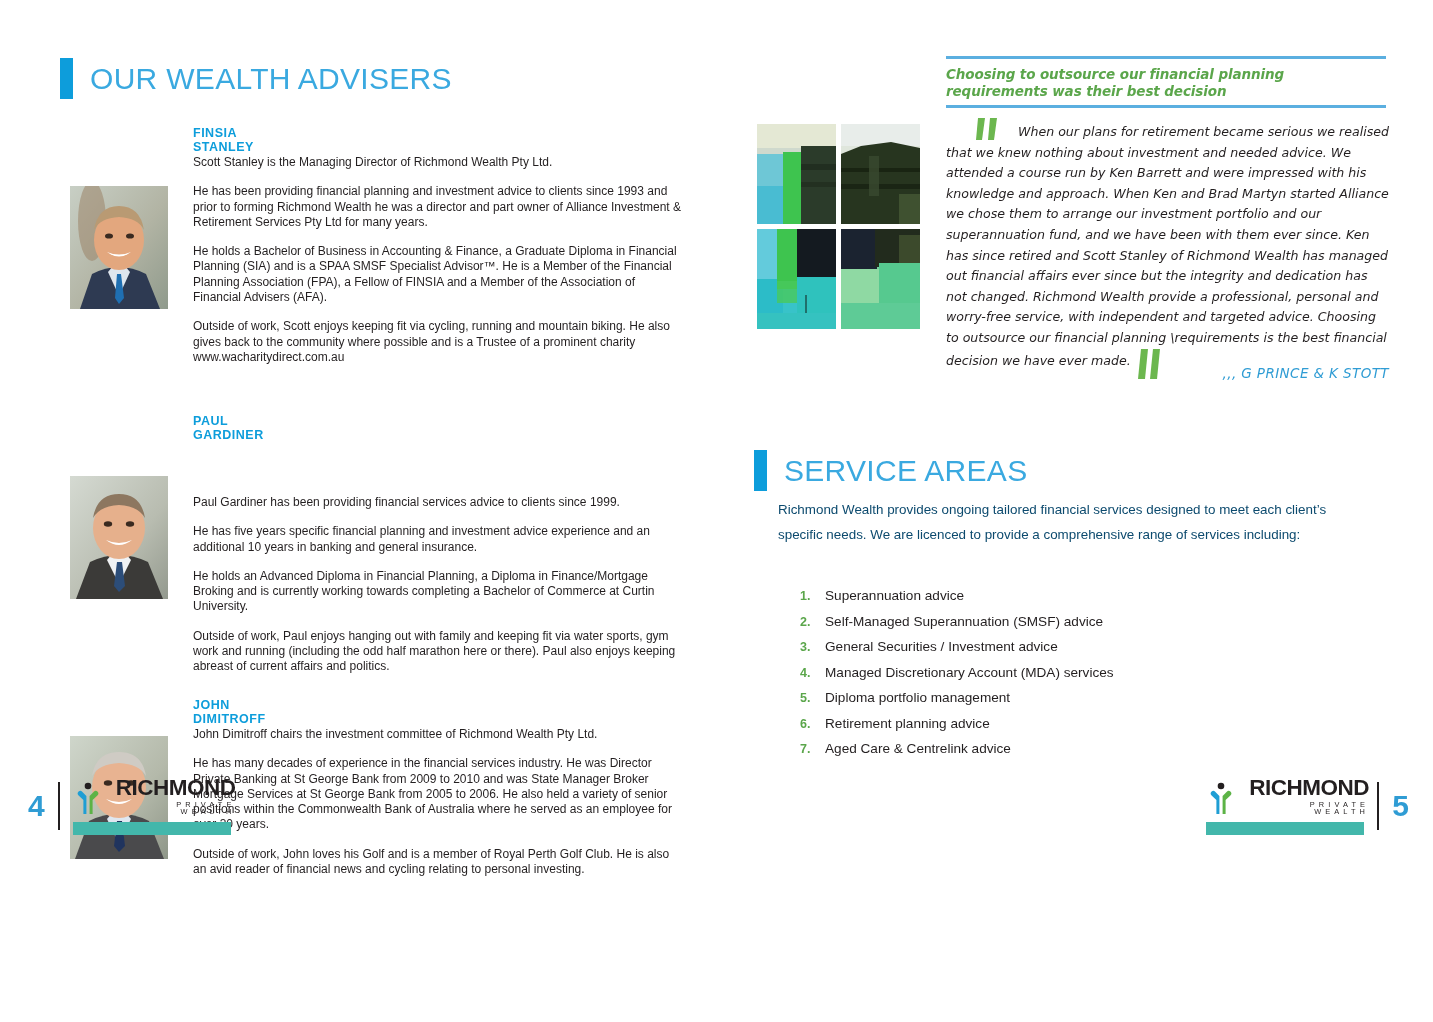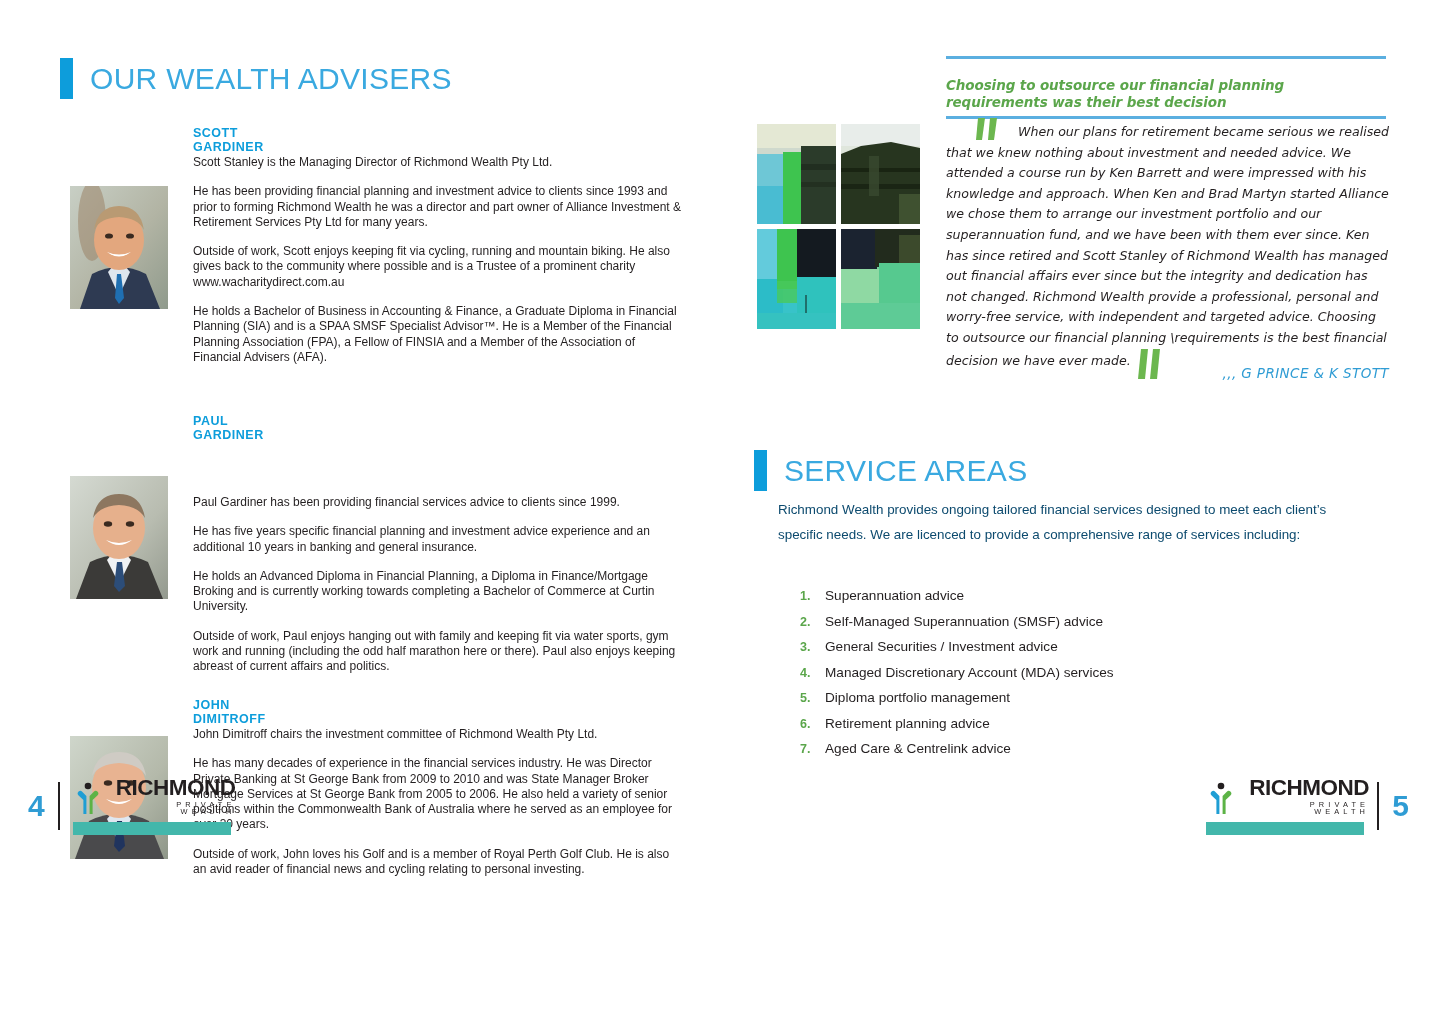--- a/index.html
+++ b/index.html
@@ -91,21 +91,20 @@
   }
   .testimonial-heading {
     font-family: "DejaVu Sans", sans-serif;
     font-size: 13.5px;
     font-weight: bold;
     font-style: italic;
     color: #5ba64b;
     line-height: 16.5px;
     padding: 7px 0 6px 0;
     letter-spacing: -0.1px;
-    margin-top: 11px;
   }
   #testimonial-body {
     position: absolute;
     left: 946px;
     top: 122px;
     width: 443px;
     font-family: "DejaVu Sans", sans-serif;
     font-size: 12.6px;
     font-style: italic;
     line-height: 20.6px;
@@ -242,21 +241,21 @@
 <body>
 
 <div class="page">
 
   <div class="section-head" id="advisers-heading">
     <div class="head-bar"></div>
     <div class="head-text">OUR WEALTH ADVISERS</div>
   </div>
 
   <div class="adviser">
-    <div class="adviser-name" style="top:126px;">SCOTT GARDINER</div>
+    <div class="adviser-name" style="top:126px;">FINSIA STANLEY</div>
     <div class="adviser-photo" style="top:186px;">
       <svg viewBox="0 0 98 123" preserveAspectRatio="xMidYMid slice" aria-hidden="true">
         <defs>
           <linearGradient id="bg1" x1="0" y1="0" x2="1" y2="1">
             <stop offset="0%" stop-color="#c8cfc5"></stop>
               <stop offset="55%" stop-color="#b2b4a4"></stop>
               <stop offset="100%" stop-color="#8f9a8c"></stop>
           </linearGradient>
         </defs>
         <rect width="98" height="123" fill="url(#bg1)"></rect>
@@ -267,22 +266,22 @@
         <ellipse cx="49" cy="54" rx="25" ry="30" fill="#e3a77e"></ellipse>
         <path d="M24 44 Q28 20 49 20 Q70 20 74 44 Q68 32 49 31 Q30 32 24 44 Z" fill="#b99a73"></path>
         <ellipse cx="39" cy="50" rx="4" ry="2.6" fill="#3a2a20"></ellipse>
         <ellipse cx="60" cy="50" rx="4" ry="2.6" fill="#3a2a20"></ellipse>
         <path d="M37 66 Q49 75 61 66 Q49 71 37 66 Z" fill="#ffffff"></path>
       </svg>
     </div>
     <div class="adviser-body" style="top:155px;">
       <p>Scott Stanley is the Managing Director of Richmond Wealth Pty Ltd.</p>
       <p>He has been providing financial planning and investment advice to clients since 1993 and prior to forming Richmond Wealth he was a director and part owner of Alliance Investment &amp; Retirement Services Pty Ltd for many years.</p>
+      <p>He holds a Bachelor of Business in Accounting &amp; Finance, a Graduate Diploma in Financial Planning (SIA) and is a SPAA SMSF Specialist Advisor™. He is a Member of the Financial Planning Association (FPA), a Fellow of FINSIA and a Member of the Association of Financial Advisers (AFA).</p>
       <p>Outside of work, Scott enjoys keeping fit via cycling, running and mountain biking. He also gives back to the community where possible and is a Trustee of a prominent charity www.wacharitydirect.com.au</p>
-      <p>He holds a Bachelor of Business in Accounting &amp; Finance, a Graduate Diploma in Financial Planning (SIA) and is a SPAA SMSF Specialist Advisor™. He is a Member of the Financial Planning Association (FPA), a Fellow of FINSIA and a Member of the Association of Financial Advisers (AFA).</p>
     </div>
   </div>
 
   <div class="adviser">
     <div class="adviser-name" style="top:414px;">PAUL GARDINER</div>
     <div class="adviser-photo" style="top:476px;">
       <svg viewBox="0 0 98 123" preserveAspectRatio="xMidYMid slice" aria-hidden="true">
         <defs>
           <linearGradient id="bg2" x1="0" y1="0" x2="1" y2="1">
             <stop offset="0%" stop-color="#d5dad2"></stop>

